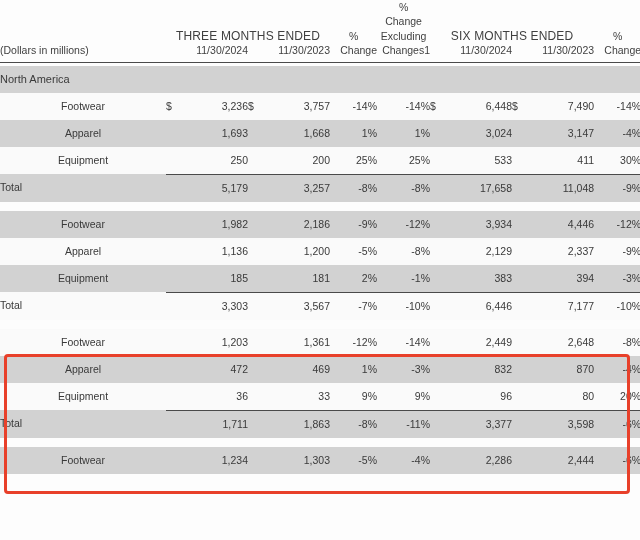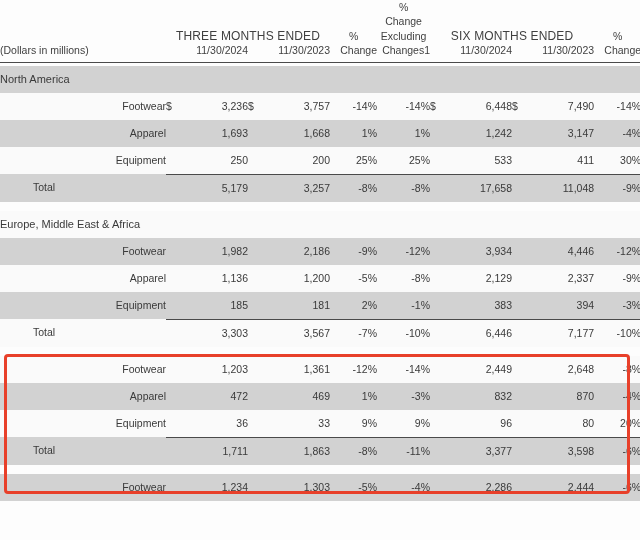--- a/index.html
+++ b/index.html
@@ -104,21 +104,21 @@
   .bg-gray  td { background: #d2d2d2; }
   .bg-white td { background: #fafafa; }
 
   td.seclabel {
     text-align: left;
     padding-left: 8px;
     font-size: 11px;
     color: #3a3a3a;
   }
   td.itemlabel {
-    text-align: right;
+    text-align: center;
     padding-left: 22px;
     font-size: 10.5px;
     color: #3a3a3a;
   }
   td.totallabel {
     text-align: left;
     padding-left: 36px;
     font-size: 10.5px;
     color: #3a3a3a;
   }
@@ -131,21 +131,21 @@
   }
   td.num, td.pct {
     text-align: right;
     padding-right: 5px;
     font-size: 10.5px;
     color: #3a3a3a;
   }
 
   
   tr.total-row td { border-top: 1.5px solid #4a4a4a; }
-  tr.total-row td.spacer-left { border-top: none; padding-left: 33px; }
+  tr.total-row td.spacer-left { border-top: none; }
 
   
   tr.gap-row td {
     height: 9px;
     padding: 0;
     font-size: 0;
     line-height: 0;
     background: #fdfdfd;
   }
 
@@ -250,21 +250,21 @@
         </tr>
         <tr class="data-row bg-gray">
           <td class="itemlabel">Apparel</td>
           <td class="cur"></td>
           <td class="num">1,693</td>
           <td class="cur"></td>
           <td class="num">1,668</td>
           <td class="pct">1%</td>
           <td class="pct">1%</td>
           <td class="cur"></td>
-          <td class="num">1,242</td>
+          <td class="num">3,024</td>
           <td class="cur"></td>
           <td class="num">3,147</td>
           <td class="pct">-4%</td>
         </tr>
         <tr class="data-row bg-white">
           <td class="itemlabel">Equipment</td>
           <td class="cur"></td>
           <td class="num">250</td>
           <td class="cur"></td>
           <td class="num">200</td>
@@ -286,23 +286,20 @@
           <td class="pct">-8%</td>
           <td class="cur"></td>
           <td class="num">17,658</td>
           <td class="cur"></td>
           <td class="num">11,048</td>
           <td class="pct">-9%</td>
         </tr>
         <tr class="gap-row">
           <td colspan="13"></td>
         </tr>
-        <tr class="section-row bg-white">
-          <td class="seclabel" colspan="13">Europe, Middle East &amp; Africa</td>
-        </tr>
         <tr class="data-row bg-gray">
           <td class="itemlabel">Footwear</td>
           <td class="cur"></td>
           <td class="num">1,982</td>
           <td class="cur"></td>
           <td class="num">2,186</td>
           <td class="pct">-9%</td>
           <td class="pct">-12%</td>
           <td class="cur"></td>
           <td class="num">3,934</td>

